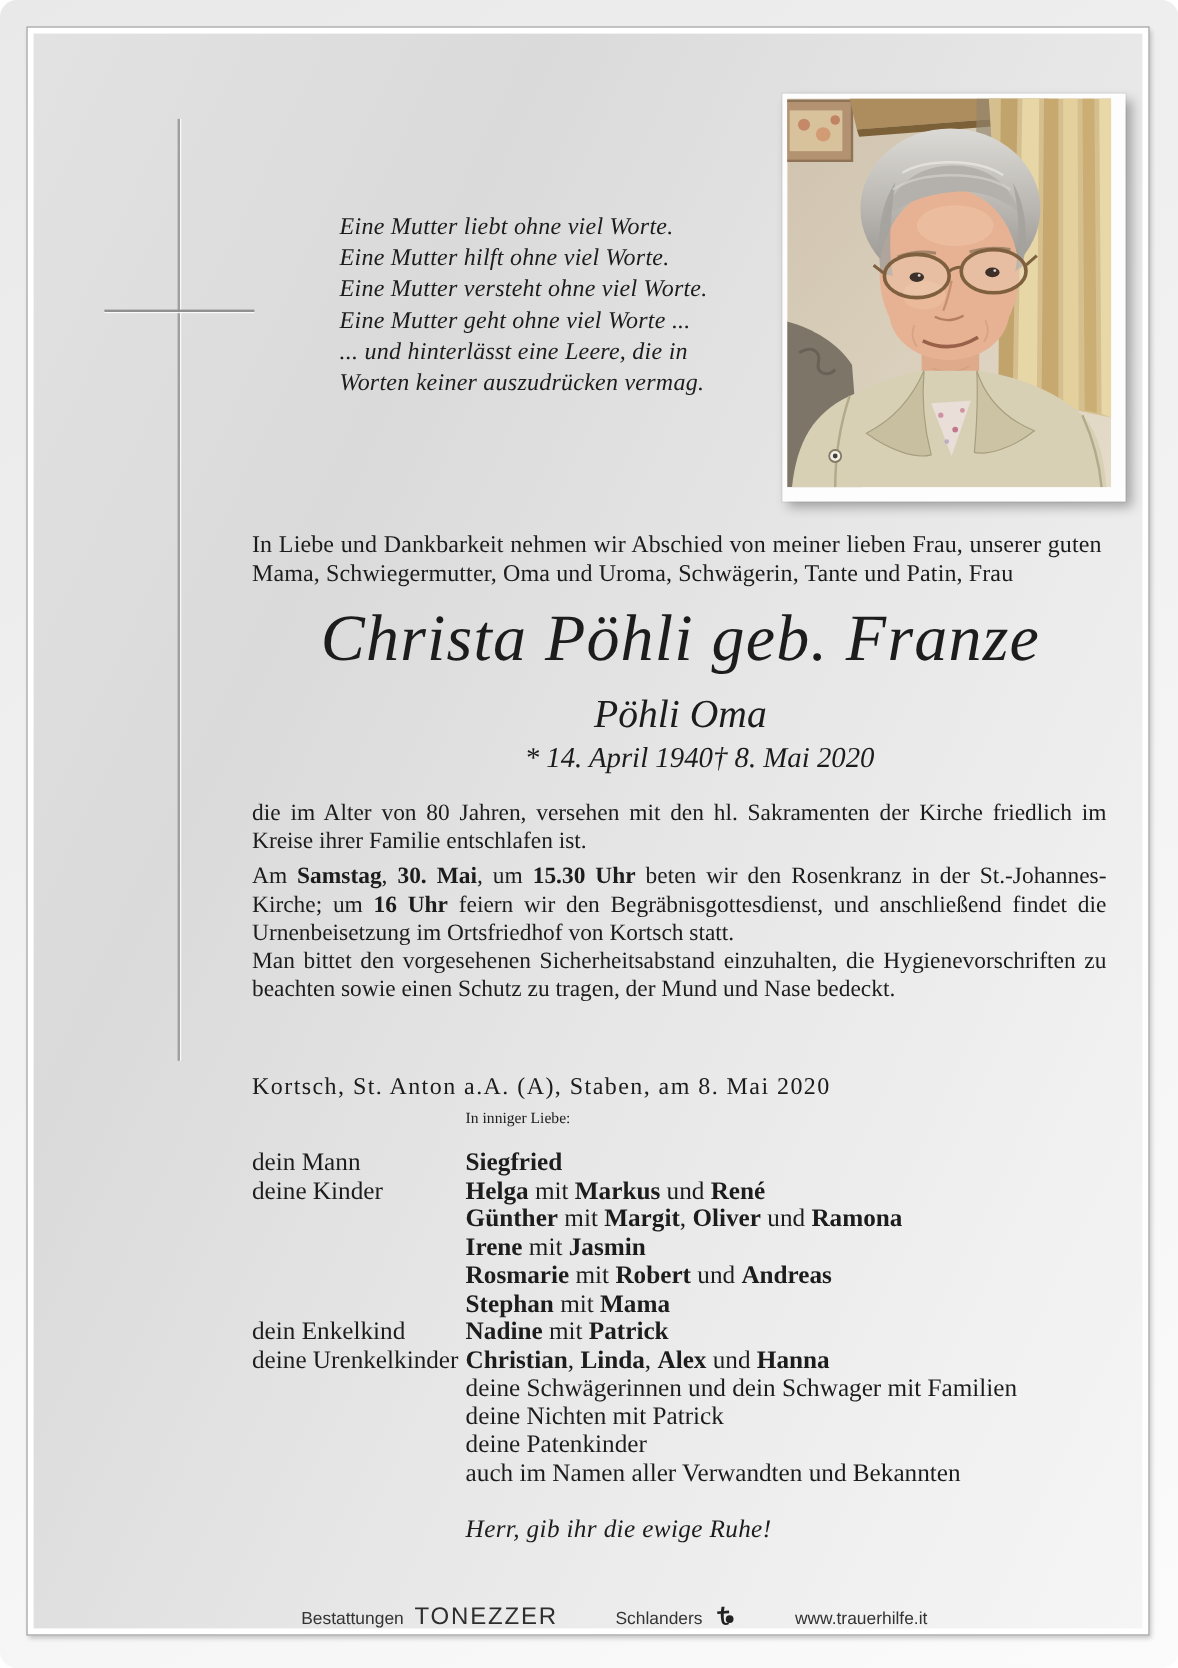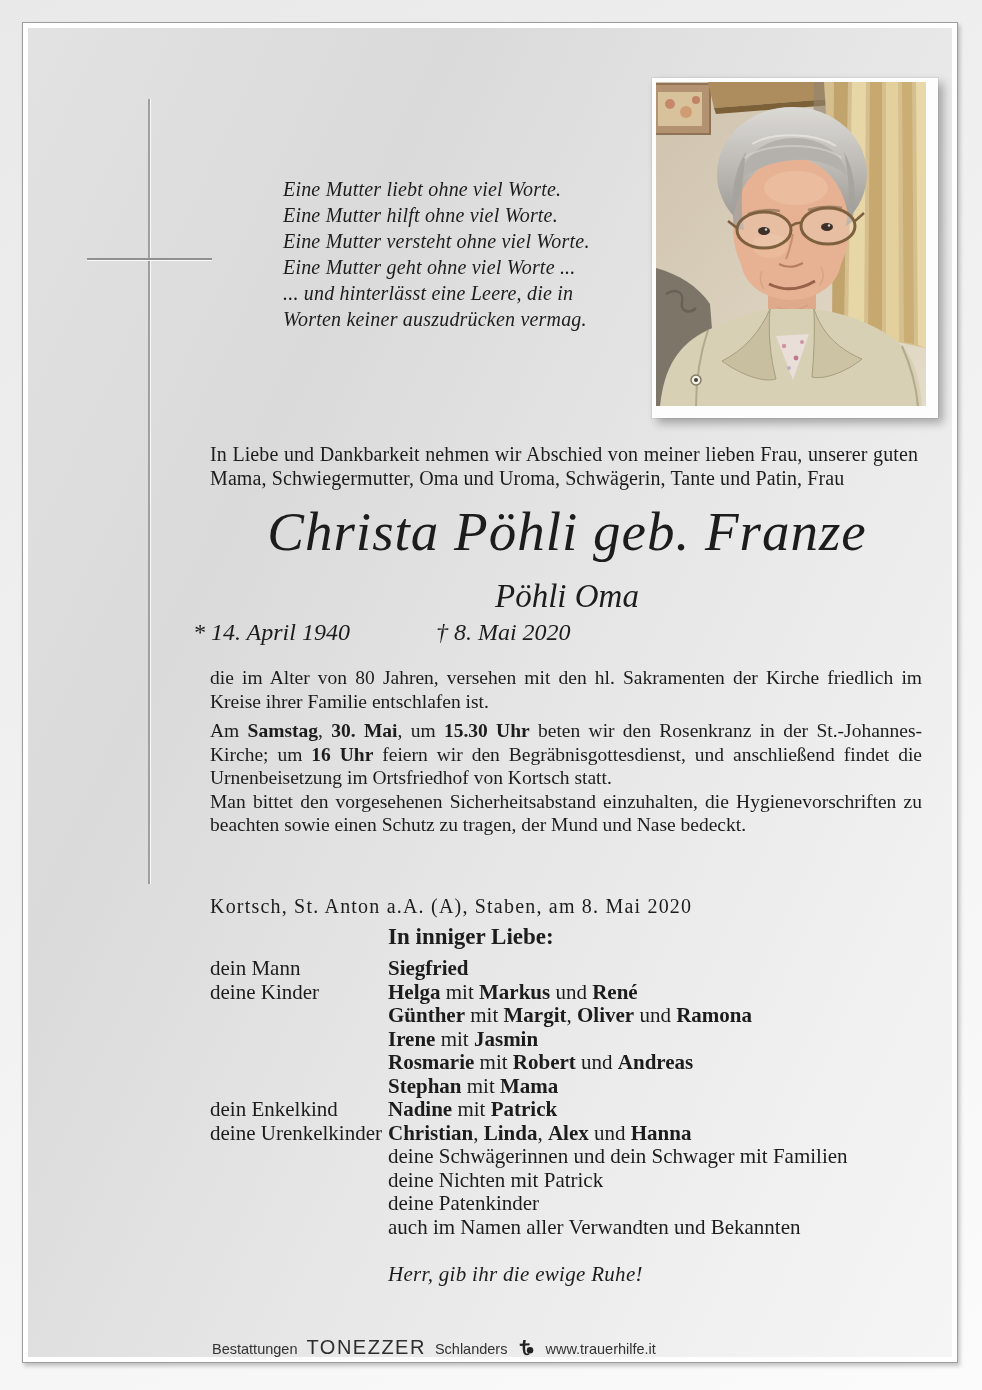--- a/index.html
+++ b/index.html
@@ -1,18 +1,18 @@
 <!DOCTYPE html>
 <html><head>
 <meta charset="utf-8">
 <style>
   html,body{margin:0;padding:0;background:#fff;}
   .page{position:relative;width:982px;height:1390px;overflow:hidden;
         background:linear-gradient(150deg,#e9e9e9,#f0f0f0 40%,#fbfbfb);
-        font-family:"Liberation Serif",serif;color:#1c1c1c;}
+        font-family:"Liberation Serif",serif;color:#1c1c1c;border-radius:14px;}
   .frame{position:absolute;left:22px;top:22px;width:936px;height:1341px;
          border:1px solid #9c9c9c;background:#fff;padding:5px;box-sizing:border-box;
          box-shadow:2px 3px 4px rgba(0,0,0,.22);}
   .card{width:100%;height:100%;
         background:linear-gradient(115deg,#e2e2e2,#dadada 28%,#e6e6e6 55%,#f1f1f1 85%,#f5f5f5);}
   .abs{position:absolute;}
   
   .cross-v{left:148px;top:99px;width:1.5px;height:785px;background:#9f9f9f;
            box-shadow:1px 0 0 rgba(255,255,255,.85);}
   .cross-h{left:87px;top:258px;width:125px;height:1.5px;background:#909090;
@@ -22,38 +22,38 @@
   
   .photo{left:652px;top:78px;width:278px;height:332px;background:#fdfdfd;padding:4px;
          box-sizing:content-box;box-shadow:5px 5px 9px rgba(0,0,0,.30),0 0 0 1px rgba(0,0,0,.05);}
   .photo svg{display:block;}
   
   .intro{left:210px;top:443px;width:708px;font-size:20px;line-height:23.5px;
          text-align:justify;letter-spacing:.1px;}
   .name{left:210px;top:502px;width:714px;text-align:center;font-style:italic;
         font-size:55px;line-height:1.1;letter-spacing:1px;white-space:nowrap;}
   .alias{left:210px;top:578px;width:714px;text-align:center;font-style:italic;font-size:33px;}
-  .dates{left:193px;top:619px;width:714px;display:flex;justify-content:flex-start;gap:86px;
+  .dates{left:226px;top:619px;width:714px;display:flex;justify-content:center;
          font-style:italic;font-size:24px;}
   .para{left:210px;width:712px;font-size:19.5px;line-height:23.5px;text-align:justify;}
   .p1{top:666px;}
   .p2{top:719px;}
   .p2 p{margin:0;}
   .dateline{left:210px;top:895px;font-size:20px;letter-spacing:1.2px;}
-  .salutation{left:388px;top:924px;font-size:23px;font-weight:bold;}
+  .salutation{left:388px;top:924px;font-size:13px;}
   
   .family{left:210px;top:957px;width:712px;font-size:21px;}
   .fam-row{display:flex;line-height:23.5px;}
   .fam-label{width:178px;flex:none;}
   .fam-value b{font-weight:bold;}
   .closing{left:388px;top:1262px;font-style:italic;font-size:21px;letter-spacing:.3px;}
   
   .footer{left:212px;top:1336px;display:flex;align-items:baseline;gap:9px;
           font-family:"Liberation Sans",sans-serif;color:#333;}
-  .f-small{font-size:14.5px;}
+  .f-small{font-size:14.5px;margin-left:39px;}
   .f-brand{font-size:20px;letter-spacing:1.5px;color:#2e2e2e;}
   .f-logo{align-self:center;transform:translateY(2px);}
   b{font-weight:bold;}
 </style>
 </head>
 <body>
 
 <div class="page">
 
   <div class="frame">

